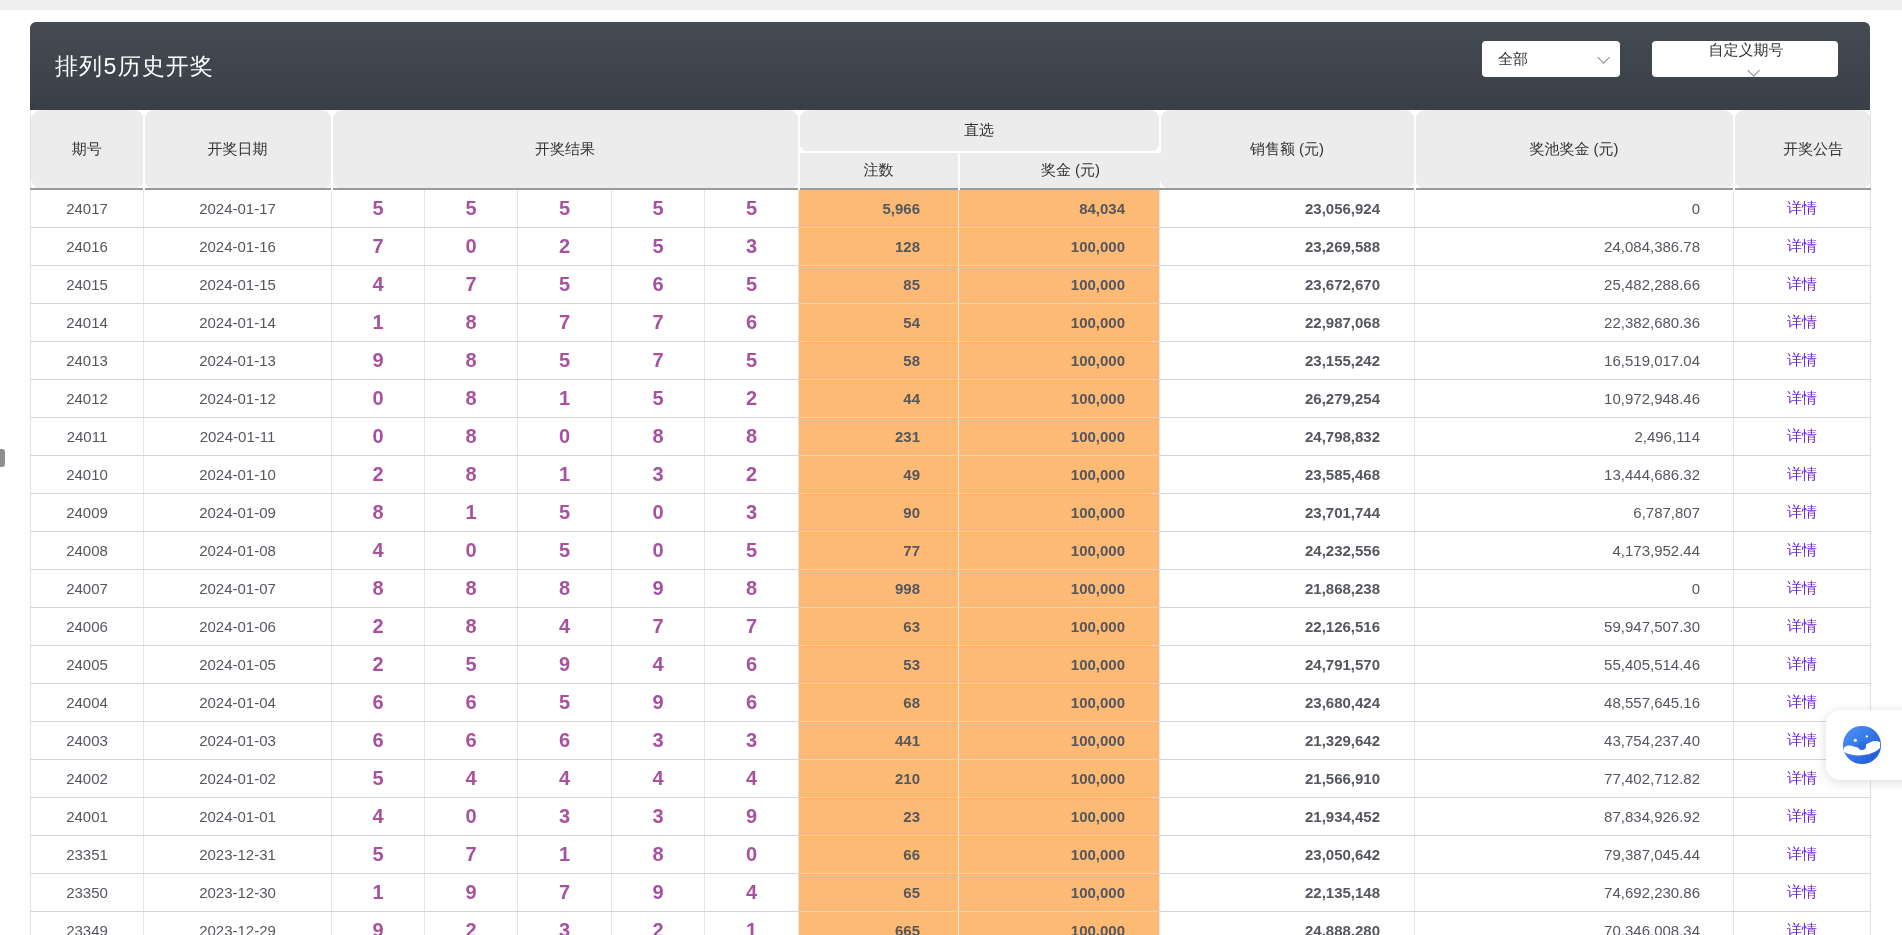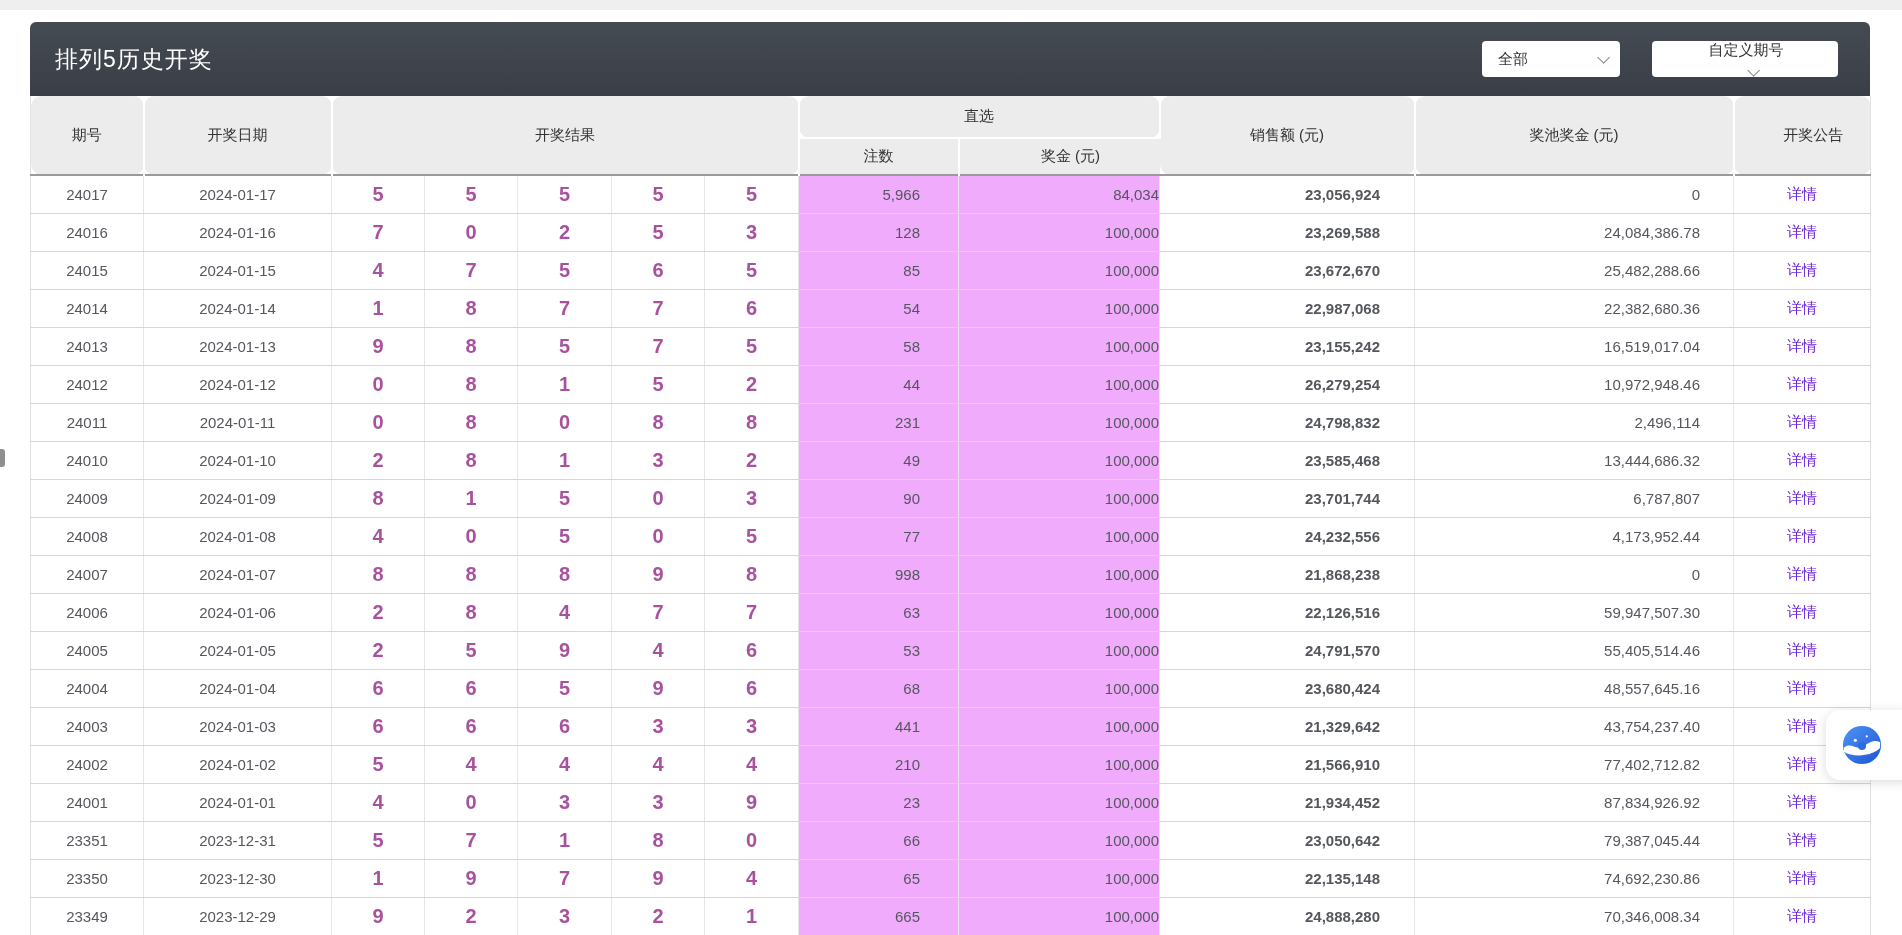--- a/index.html
+++ b/index.html
@@ -1,22 +1,22 @@
 <!DOCTYPE html>
 <html><head>
 <meta charset="utf-8">
 <style>
   * { margin:0; padding:0; box-sizing:border-box; }
   html,body { width:1902px; height:935px; overflow:hidden; background:#fff;
               font-family:"Liberation Sans","DejaVu Sans",sans-serif; }
   .top-strip { width:100%; height:10px; background:#efefef; }
   .panel { position:absolute; left:30px; top:22px; width:1840px; }
   
-  .panel-header { position:relative; height:74px; border-radius:6px 6px 0 0;
-                  background:linear-gradient(#454b53,#3a3f47); }
+  .panel-header { position:relative; height:88px; border-radius:6px 6px 0 0;
+                  background:linear-gradient(#454b53,#3a3f47);font-family:Liberation Mono, monospace; }
   .panel-title { position:absolute; left:25px; top:50%; transform:translateY(-50%);
                  color:#ffffff; font-size:23px; letter-spacing:1px; }
   .dd { position:absolute; top:19px; height:36px; background:#fff; border-radius:4px;
         display:flex; align-items:center; justify-content:space-between;
         padding:0 14px 0 16px; cursor:pointer; }
   .dd-type { right:250px; width:138px;margin-left:40px; }
   .dd-range { right:32px; width:186px;flex-direction:column; }
   .dd-label { font-size:15px; color:#333; }
   .chev { width:9px; height:9px; border-right:1.5px solid #8a8a8a; border-bottom:1.5px solid #8a8a8a;
           transform:rotate(45deg) translateY(-3px); margin-left:10px; }
@@ -28,24 +28,24 @@
   thead tr.h1 th { height:42px;border-radius:11px; }
   thead tr.h2 th { height:37px;text-align:center; }
   thead th.group { border-bottom:2px solid #ffffff; }
   thead th:last-child { border-right:none;padding-left:22px; }
   thead { border-bottom:2px solid #9a9a9a; }
   tbody td { height:38px; font-size:15px; color:#55575e; text-align:center;
              border-bottom:1px solid #d6d6d6; border-right:1px solid #e6e6e6;
              background:#fff; white-space:nowrap; overflow:hidden; }
   tbody td:last-child { border-right:none; }
   td.num { font-size:20px; font-weight:bold; color:#a8529f; }
-  td.shaded { background:#f0abfc; }
+  td.shaded { background:#fdba74;font-weight:bold; }
   td.r { text-align:right; }
   td.bets  { padding-right:38px; }
-  td.prize { }
+  td.prize { padding-right:34px; }
   td.sales { padding-right:34px;font-weight:bold; }
   td.pool  { padding-right:33px; }
   a.detail { color:#6d28d9; text-decoration:none; font-size:15px; cursor:pointer; }
   
   .float-widget { position:absolute; left:1826px; top:710px; width:92px; height:70px;
                   background:#fff; border-radius:14px; box-shadow:0 2px 12px rgba(0,0,0,.14);
                   display:flex; align-items:center; cursor:pointer; }
   .float-widget svg { margin-left:15px; }
   
   .edge-handle { position:absolute; left:0; top:449px; width:5px; height:18px;

